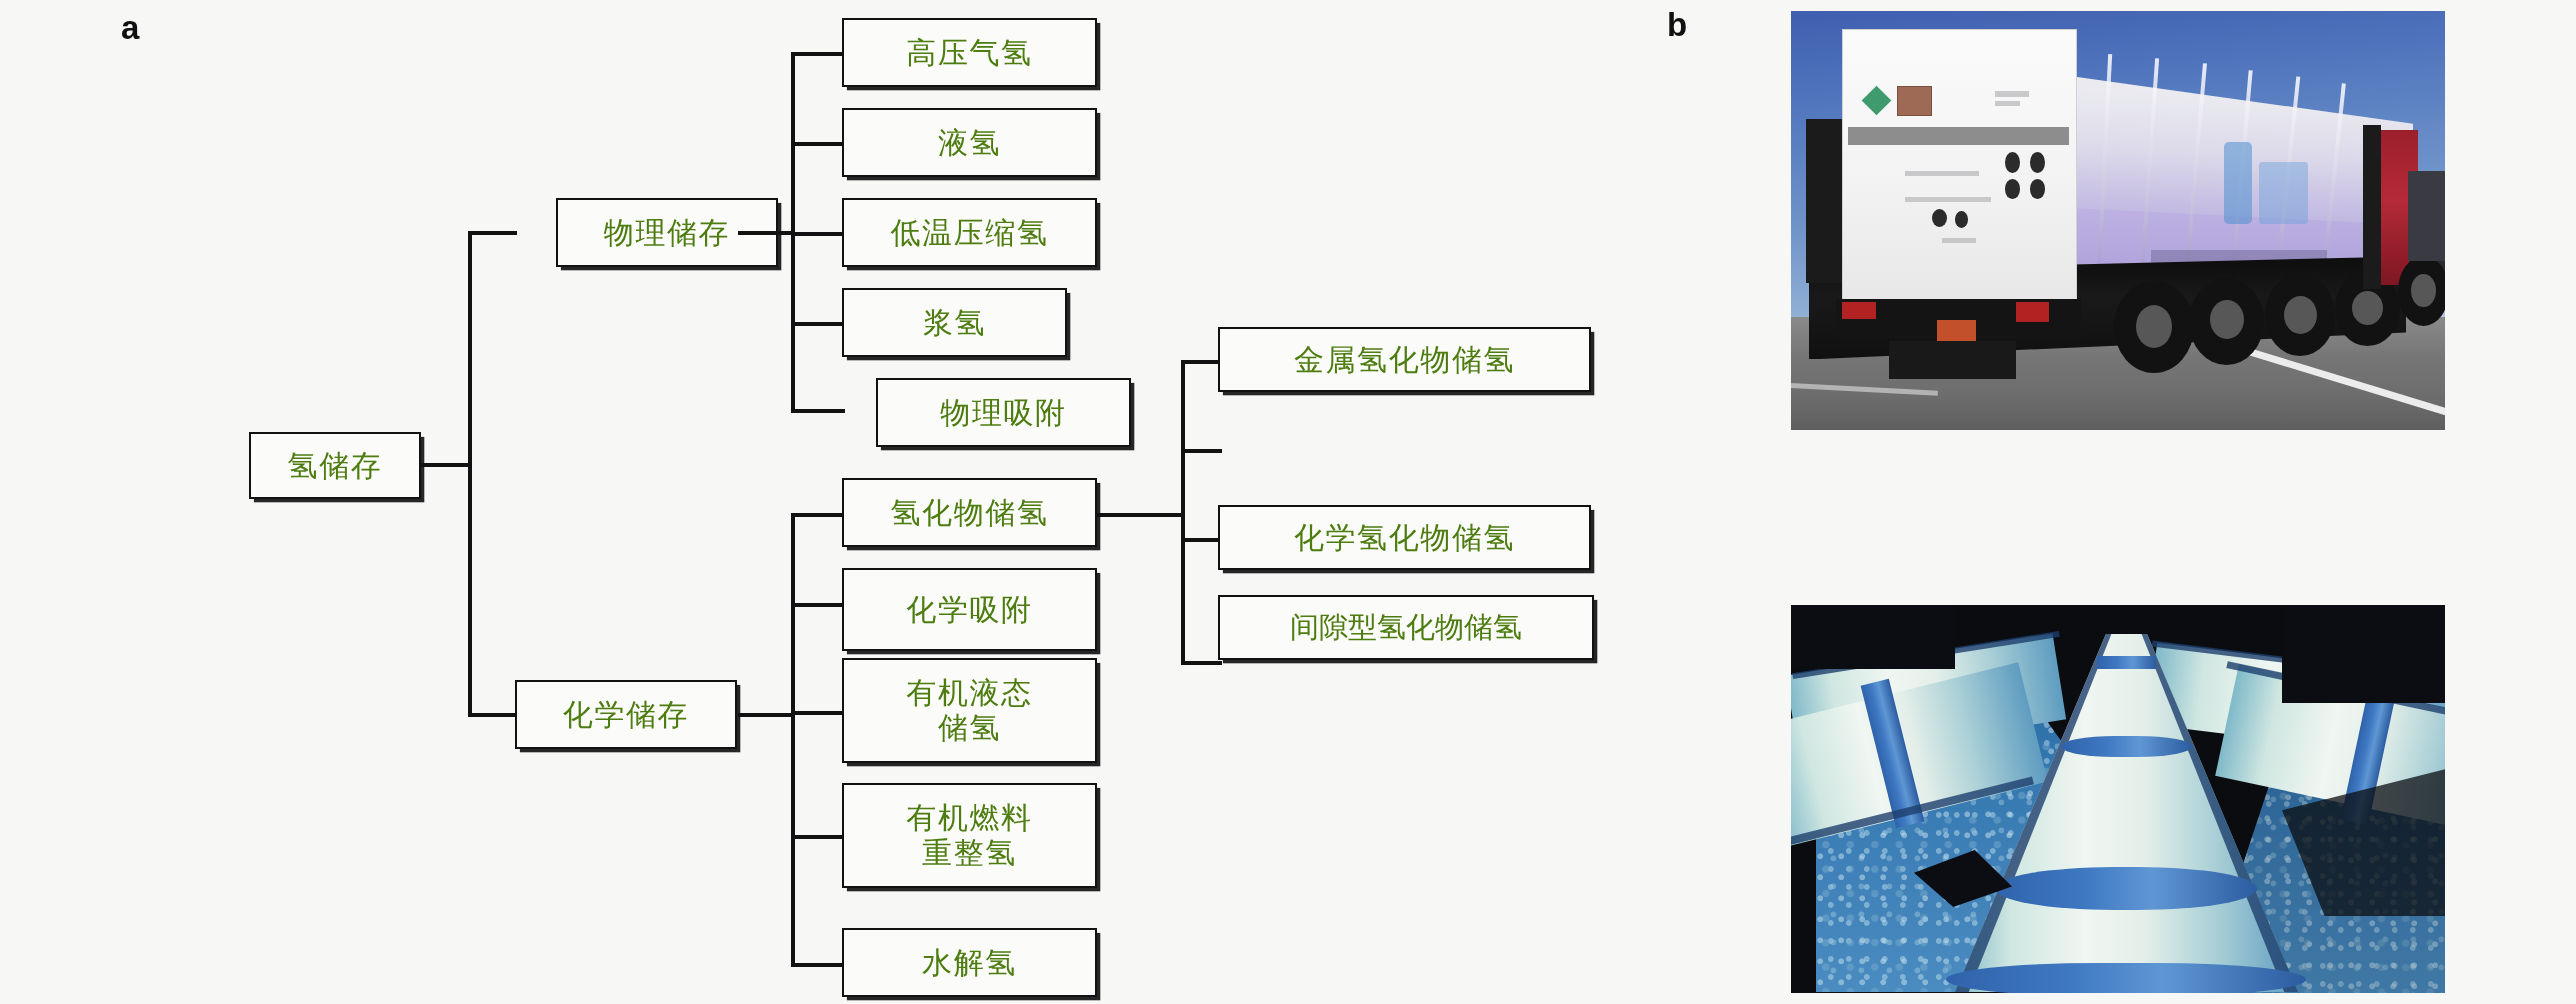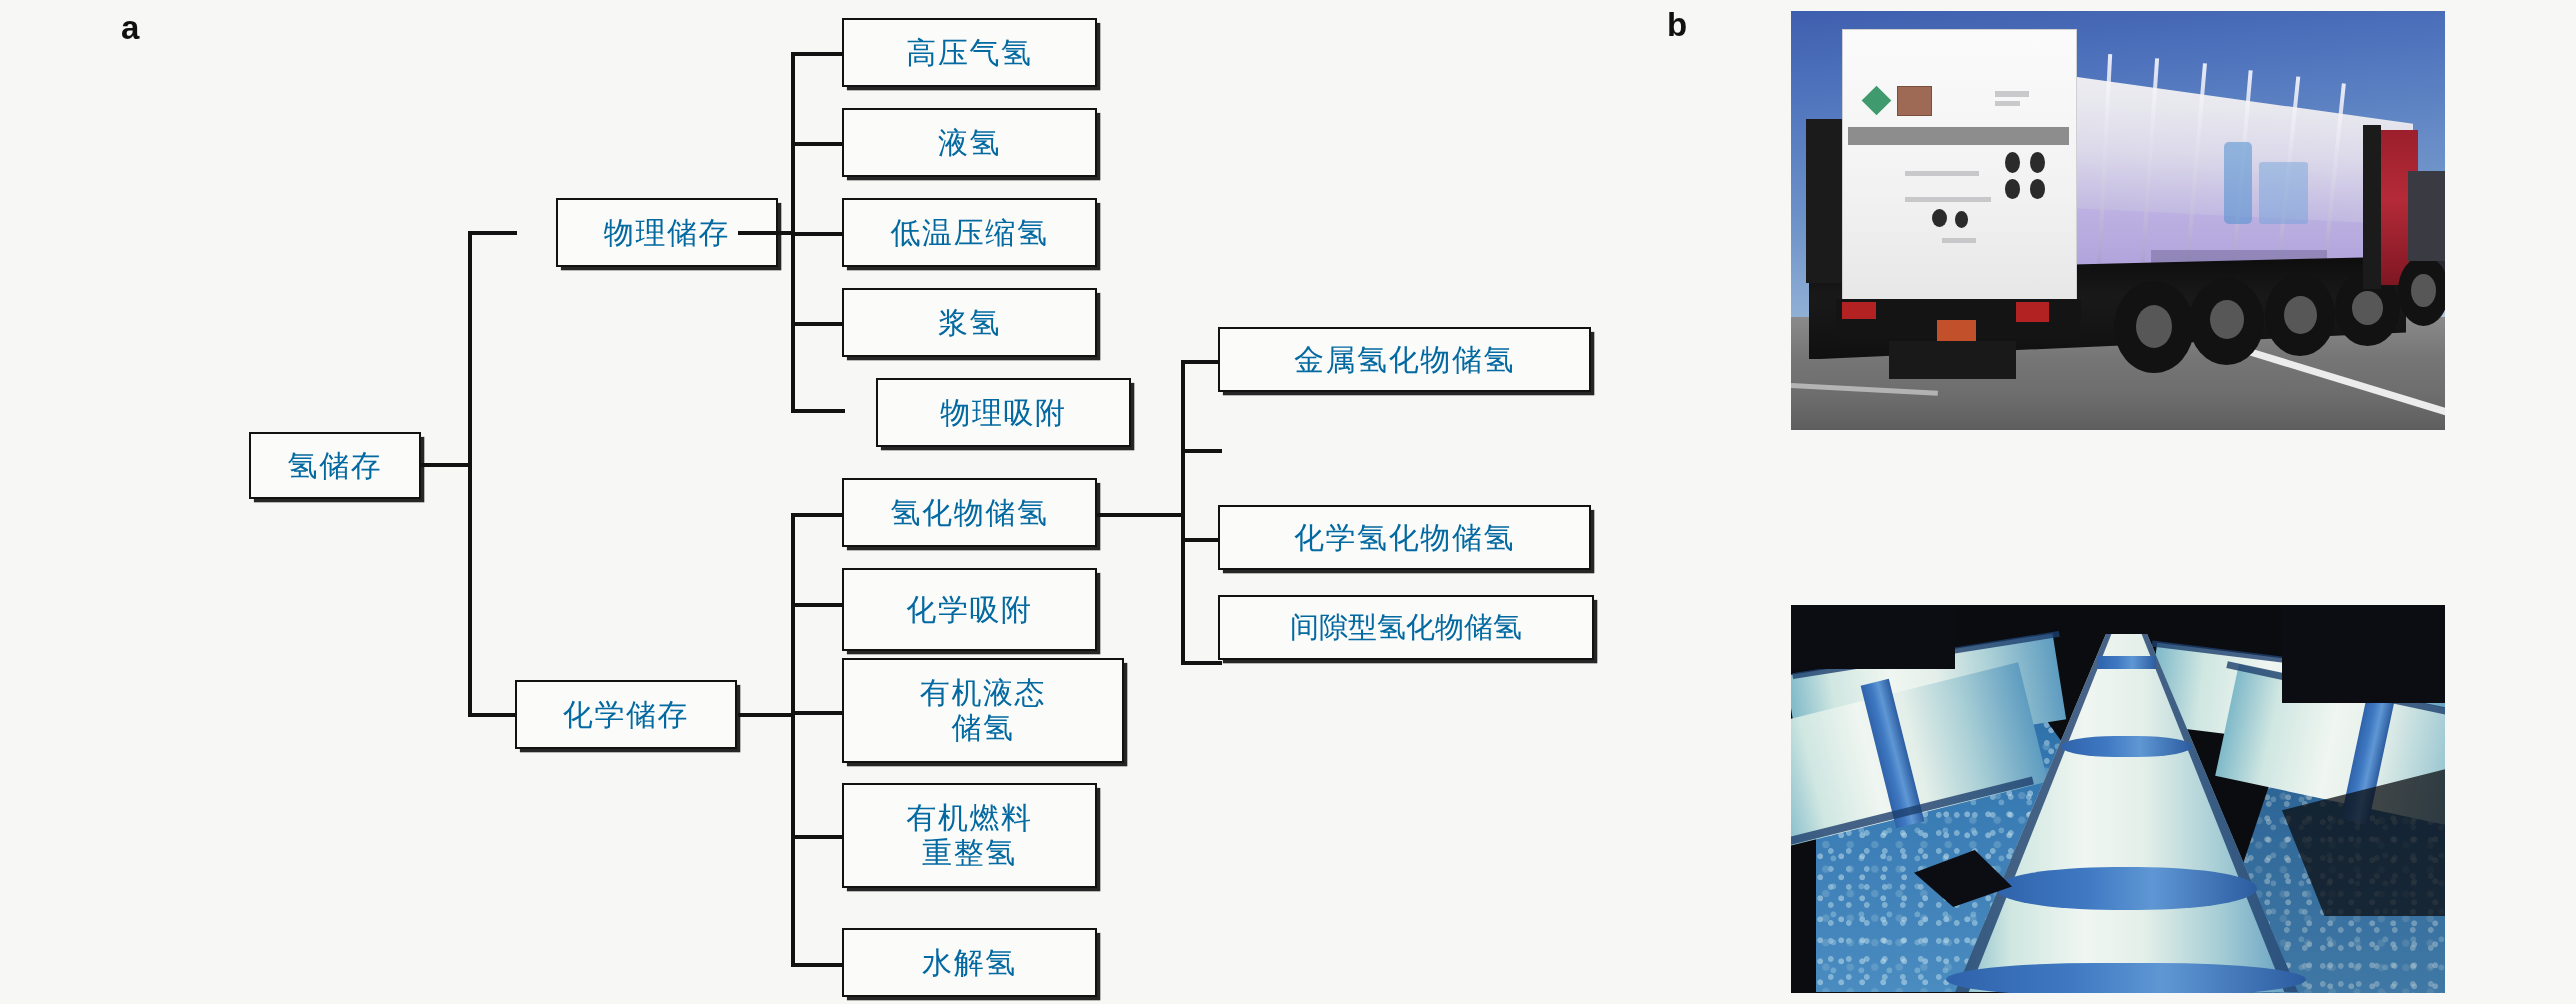--- a/index.html
+++ b/index.html
@@ -19,21 +19,21 @@
   }
 
   
   .node{
     position:absolute;box-sizing:border-box;
     background:#fbfbfa;
     border:2.5px solid #121212;
     box-shadow:4.1px 4.1px 0 -0.8px rgba(20,20,20,.92);
     display:flex;align-items:center;justify-content:center;
     text-align:center;
-    color:#0369a1;
+    color:#4d7c0f;
     font-size:30px;
     letter-spacing:1.6px;
     line-height:1.18;
     font-family:"Liberation Serif","DejaVu Serif",serif;
   }
   .node.two-line{line-height:1.15;}
 
   
   .lin{position:absolute;background:#121212;}
   .lin.h{height:4.1px;}
@@ -155,42 +155,42 @@
 
   <div class="node" style="left:842px;top:18px;width:255px;height:69px;">
     <span>高压气氢</span>
   </div>
   <div class="node" style="left:842px;top:108px;width:255px;height:69px;">
     <span>液氢</span>
   </div>
   <div class="node" style="left:842px;top:198px;width:255px;height:69px;">
     <span>低温压缩氢</span>
   </div>
-  <div class="node" style="left:842px;top:288px;width:255px;height:69px;">
+  <div class="node" style="left:842px;top:288px;width:225px;height:69px;">
     <span>浆氢</span>
   </div>
   <div class="node" style="left:876px;top:378px;width:255px;height:69px;">
     <span>物理吸附</span>
   </div>
 
   <div class="lin h" style="left:738px;top:713px;width:56px;"></div>
   <div class="lin v" style="left:791px;top:514px;height:451px;"></div>
   <div class="lin h" style="left:791px;top:513px;width:54px;"></div>
   <div class="lin h" style="left:791px;top:603px;width:54px;"></div>
   <div class="lin h" style="left:791px;top:711px;width:54px;"></div>
   <div class="lin h" style="left:791px;top:835px;width:54px;"></div>
   <div class="lin h" style="left:791px;top:963px;width:54px;"></div>
 
   <div class="node" style="left:842px;top:478px;width:255px;height:69px;">
     <span>氢化物储氢</span>
   </div>
   <div class="node" style="left:842px;top:568px;width:255px;height:83px;">
     <span>化学吸附</span>
   </div>
-  <div class="node two-line" style="left:842px;top:658px;width:282px;height:105px;flex-direction:column;">
+  <div class="node two-line" style="left:842px;top:658px;width:255px;height:105px;flex-direction:column;">
     <span>有机液态</span>
     <span>储氢</span>
   </div>
   <div class="node two-line" style="left:842px;top:783px;width:255px;height:105px;flex-direction:column;">
     <span>有机燃料</span>
     <span>重整氢</span>
   </div>
   <div class="node" style="left:842px;top:928px;width:255px;height:69px;">
     <span>水解氢</span>
   </div>

